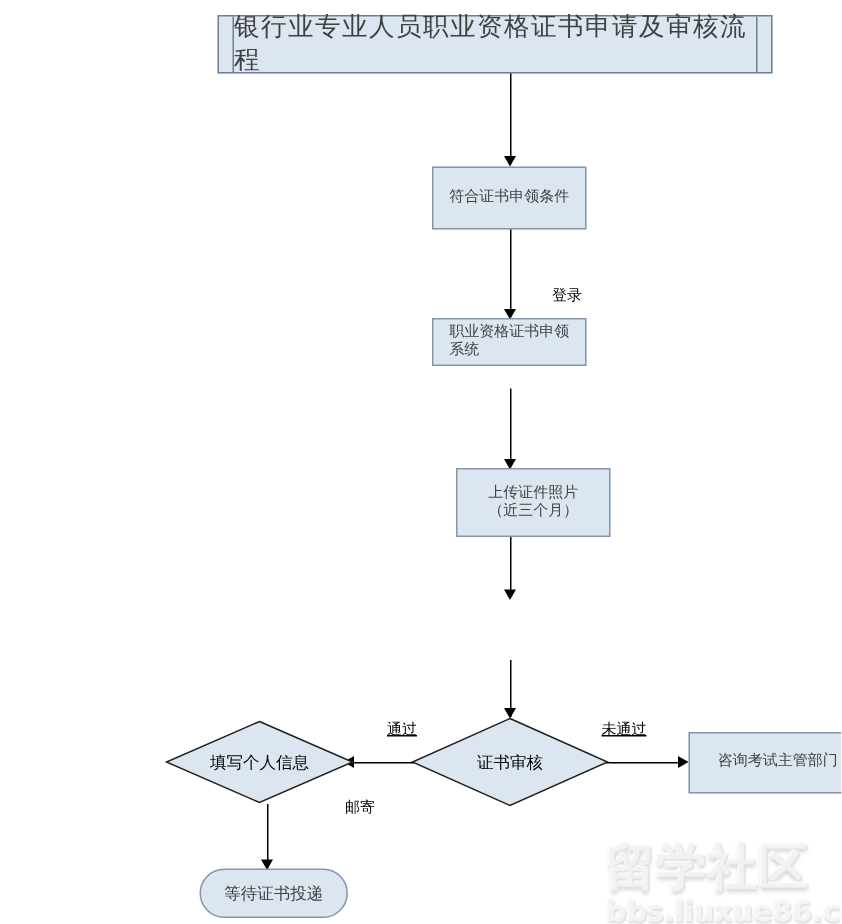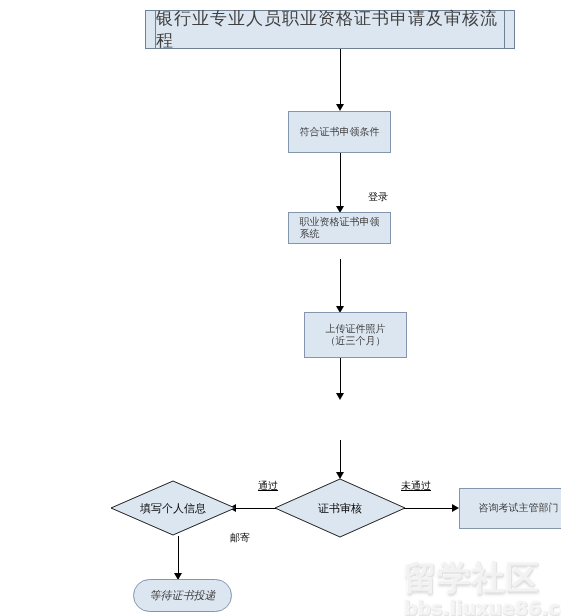--- a/index.html
+++ b/index.html
@@ -210,20 +210,20 @@
     </svg>
     <div class="diamond-label">填写个人信息</div>
   </div>
 
   <div class="node proc-box" style="left:459px; top:488px; width:119px; height:41px;">咨询考试主管部门</div>
 
   <div class="vline" style="left:178px; top:536px; height:43px;"></div>
   <div class="arrow-down" style="left:174px; top:573px;"></div>
   <div class="edge-label" style="left:186px; top:531px;margin-left:44px;">邮寄</div>
 
-  <div class="node terminator" style="left:133px; top:579px; width:99px; height:33px;font-style:italic;">等待证书投递</div>
+  <div class="node terminator" style="left:133px; top:579px; width:99px; height:33px;">等待证书投递</div>
 
   <div class="watermark" style="left:404px; top:556px;">
     <div class="wm-cn">留学社区</div>
     <div class="wm-url">bbs.liuxue86.com</div>
   </div>
 
 </div>
 
 </body></html>

